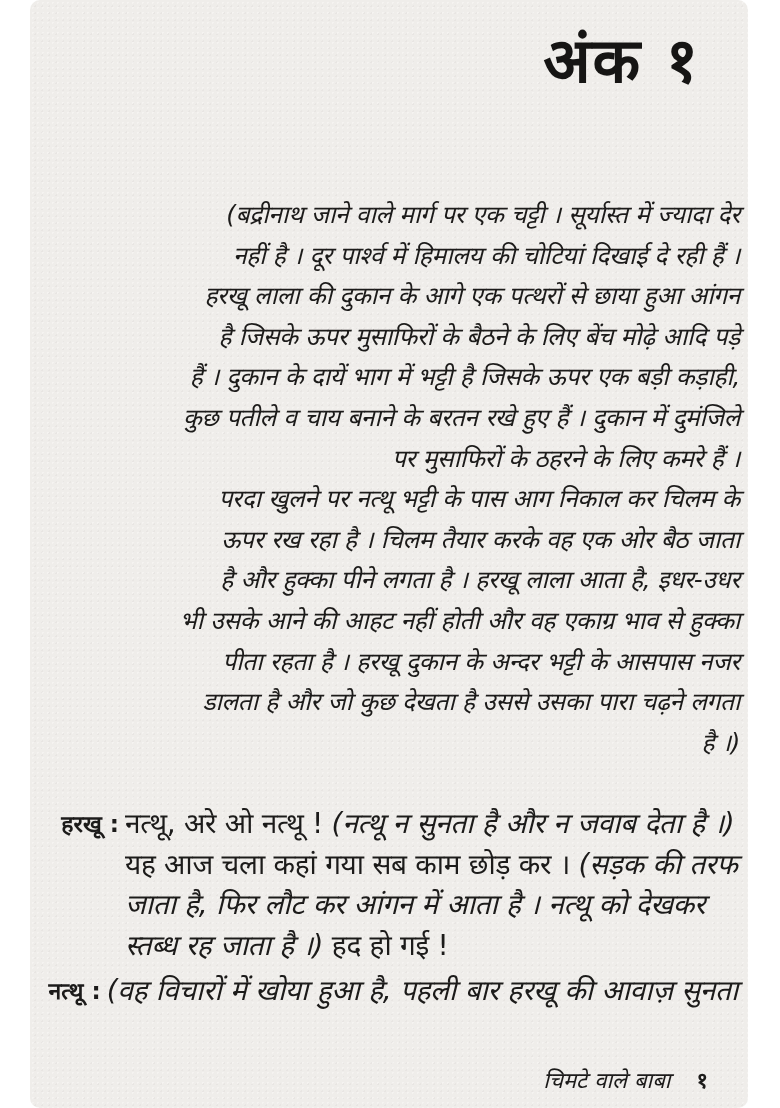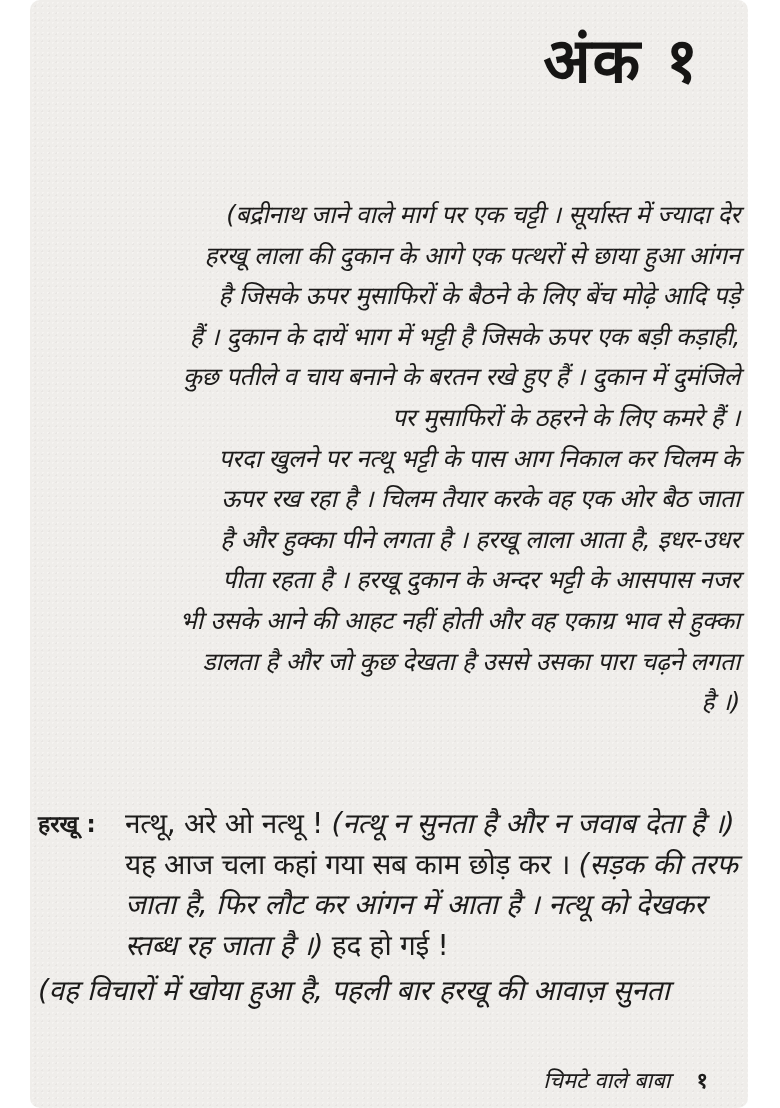--- a/index.html
+++ b/index.html
@@ -60,21 +60,21 @@
   }
   .dlg-row {
     display: flex;
   }
   .speaker {
     width: 87px;
     font-size: 23px;
     font-weight: bold;
     line-height: 40.6px;
     white-space: nowrap;
-    text-align: left;
+    text-align: right;
     padding-right: 6px;
     box-sizing: border-box;
   }
   .speech {
     flex: 1;
   }
   .speech-line {
     font-size: 28px;
     line-height: 40.6px;
     white-space: nowrap;
@@ -102,30 +102,31 @@
 </style>
 </head>
 <body>
 
 <div class="page">
 
   <div class="chapter-title">अंक १</div>
 
   <div class="stage-block">
     <div class="stage-line">(बद्रीनाथ जाने वाले मार्ग पर एक चट्टी । सूर्यास्त में ज्यादा देर</div>
+    <div class="stage-line">नहीं है । दूर पार्श्व में हिमालय की चोटियां दिखाई दे रही हैं ।</div>
     <div class="stage-line">हरखू लाला की दुकान के आगे एक पत्थरों से छाया हुआ आंगन</div>
     <div class="stage-line">है जिसके ऊपर मुसाफिरों के बैठने के लिए बेंच मोढ़े आदि पड़े</div>
     <div class="stage-line">हैं । दुकान के दायें भाग में भट्टी है जिसके ऊपर एक बड़ी कड़ाही,</div>
     <div class="stage-line">कुछ पतीले व चाय बनाने के बरतन रखे हुए हैं । दुकान में दुमंजिले</div>
     <div class="stage-line">पर मुसाफिरों के ठहरने के लिए कमरे हैं ।</div>
     <div class="stage-line">परदा खुलने पर नत्थू भट्टी के पास आग निकाल कर चिलम के</div>
     <div class="stage-line">ऊपर रख रहा है । चिलम तैयार करके वह एक ओर बैठ जाता</div>
     <div class="stage-line">है और हुक्का पीने लगता है । हरखू लाला आता है, इधर-उधर</div>
+    <div class="stage-line">भी उसके आने की आहट नहीं होती और वह एकाग्र भाव से हुक्का</div>
     <div class="stage-line">पीता रहता है । हरखू दुकान के अन्दर भट्टी के आसपास नजर</div>
-    <div class="stage-line">भी उसके आने की आहट नहीं होती और वह एकाग्र भाव से हुक्का</div>
     <div class="stage-line">डालता है और जो कुछ देखता है उससे उसका पारा चढ़ने लगता</div>
     <div class="stage-line">है ।)</div>
   </div>
 
   <div class="dialogue" style="top: 804px;">
     <div class="dlg-row">
       <div class="speaker">हरखू :</div>
       <div class="speech">
         <div class="speech-line">
           <span>नत्थू, अरे ओ नत्थू ! </span><span class="dir">(नत्थू न सुनता है और न जवाब देता है ।)</span>
@@ -138,20 +139,21 @@
         </div>
         <div class="speech-line">
           <span class="dir">स्तब्ध रह जाता है ।)</span><span> हद हो गई !</span>
         </div>
       </div>
     </div>
   </div>
 
   <div class="dialogue" style="top: 971px;">
     <div class="dlg-row">
+      <div class="speaker">नत्थू :</div>
       <div class="speech">
         <div class="speech-line">
           <span class="dir">(वह विचारों में खोया हुआ है, पहली बार हरखू की आवाज़ सुनता</span>
         </div>
       </div>
     </div>
   </div>
 
   <div class="footer">
     <span class="footer-title">चिमटे वाले बाबा</span>

